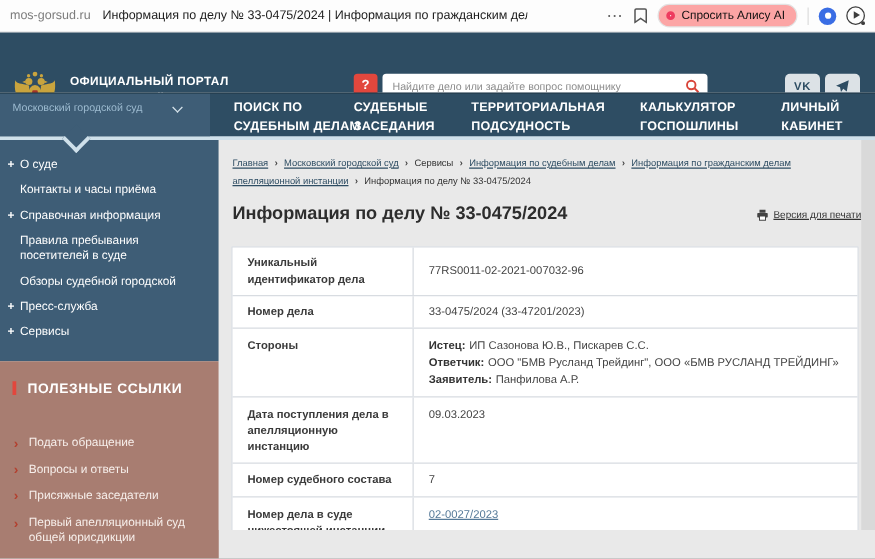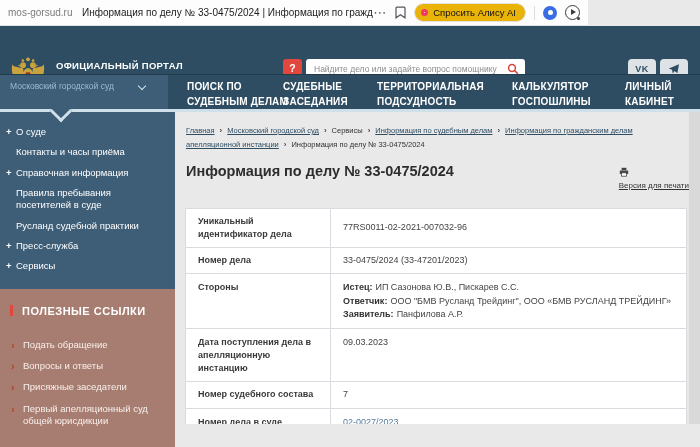--- a/index.html
+++ b/index.html
@@ -1,48 +1,48 @@
 <!DOCTYPE html>
 <html lang="ru"><head>
 <meta charset="utf-8">
 <style>
   * { margin:0; padding:0; box-sizing:border-box; }
   body { background:#888; font-family:"Liberation Sans","DejaVu Sans",sans-serif; }
   #screen { position:relative; width:700px; height:447px; background:#e9e9e9; overflow:hidden; margin:0 auto; }
 
   
-  .browser-bar { position:absolute; top:0; left:0; width:588px; height:26px; background:#fdfdfd;
+  .browser-bar { position:absolute; top:0; left:0; width:700px; height:26px; background:#fdfdfd;
     display:flex; align-items:center; padding:4px 8px; border-bottom:1px solid #e4e4e4; }
   .b-url { font-size:10px; color:#7c7c7c; flex:none; width:74px; }
   .b-title { font-size:10px; color:#1c1c1c; white-space:nowrap; overflow:hidden; max-width:340px; }
   .b-right { margin-left:auto; display:flex; align-items:center; gap:8px; }
   .b-more { font-size:13px; color:#666; letter-spacing:1px; line-height:1; }
   .alice-pill { display:flex; align-items:center; gap:5px; height:19px; padding:0 9px 0 6px;
-    border:1px solid #e2e2e2; border-radius:10px; background:#eab308; }
+    border:1px solid #e2e2e2; border-radius:10px; background:#fca5a5; }
   .alice-dot { width:7px; height:7px; border:3px solid #ee3b5f; border-radius:50%; background:#fff; }
   .alice-label { font-size:9.5px; color:#111; white-space:nowrap; }
   .b-divider { width:1px; height:14px; background:#ddd; }
   .blue-circle { width:14px; height:14px; border-radius:50%; background:#3a6de4; position:relative; }
   .blue-circle::after { content:""; position:absolute; left:4.5px; top:4.5px; width:5px; height:5px;
     border-radius:50%; background:#fff; }
   .play-circle { width:15px; height:15px; border:1.4px solid #3c3c3c; border-radius:50%; position:relative; }
   .play-circle::after { content:""; position:absolute; left:4.5px; top:3px; border-left:5px solid #3c3c3c;
     border-top:3.2px solid transparent; border-bottom:3.2px solid transparent; }
   .play-circle::before { content:""; position:absolute; right:-1px; bottom:-1px; width:3px; height:3px;
     border-radius:50%; background:#3c3c3c; }
 
   
   .site-header { position:absolute; top:26px; left:0; width:700px; height:48px; background:#2e4d63; }
   .eagle { position:absolute; left:9px; top:30px; }
   .portal-title { position:absolute; left:56px; top:33px; color:#fff; font-weight:bold;
     font-size:9.5px; line-height:1.45; letter-spacing:.3px; }
   .help-btn { position:absolute; left:283px; top:33px; width:19px; height:19px; background:#e2473d;
     border:none; border-radius:3px; color:#fff; font-weight:bold; font-size:10.5px; line-height:19px;
     text-align:center; font-family:inherit; }
-  .search-box { position:absolute; left:306px; top:33px; width:219px; height:19px; background:#fff;
+  .search-box { position:absolute; left:306px; top:33px; width:260px; height:19px; background:#fff;
     border-radius:3px; display:flex; align-items:center; }
   .search-box input { border:none; outline:none; flex:1; height:100%; padding:0 4px 0 8px;
     font-size:8.5px; color:#333; font-family:inherit; background:transparent; }
   .search-box input::placeholder { color:#8c8c8c; }
   .search-icon { margin-right:6px; flex:none; }
   .soc-btn { position:absolute; top:33px; width:28px; height:20px; background:#dce2e6; border-radius:4px;
     display:flex; align-items:center; justify-content:center; }
   .soc-vk { left:628px; font-size:9px; font-weight:bold; color:#2e4d63; letter-spacing:.5px; }
   .soc-tg { left:660px; }
 
@@ -62,38 +62,38 @@
   
   .sidebar { position:absolute; top:112px; left:0; width:175px; height:335px;
     display:flex; flex-direction:column; }
   .notch { position:absolute; left:53px; top:-9px; width:16px; height:16px; background:#3e5d76;
     border-right:3px solid #cfe0ea; border-bottom:3px solid #cfe0ea; transform:rotate(45deg); z-index:4; }
   .side-menu { background:#3e5d76; padding:14px 0 8px; }
   .sm-item { position:relative; padding:0 12px 0 16px; margin-bottom:8px; color:#fff;
     font-size:9.5px; line-height:1.3; cursor:default; }
   .sm-plus { position:absolute; left:6px; top:0; font-weight:bold; color:#fff; }
   .useful { background:#a87d71; flex:1; padding-top:16px; }
-  .useful-head { display:flex; align-items:center; margin:0 0 22px 10px; }
+  .useful-head { display:flex; align-items:center; margin:0 0 32px 10px; }
   .useful-bar { width:3px; height:11px; background:#e2473d; margin-right:9px; }
   .useful-title { color:#fff; font-weight:bold; font-size:11px; letter-spacing:.5px; }
   .ul-item { position:relative; padding:0 12px 0 23px; margin-bottom:9px; color:#f7efeb;
     font-size:9.5px; line-height:1.3; }
   .ul-arrow { position:absolute; left:11px; top:-1px; color:#b3402f; font-weight:bold; font-size:11px; }
 
   
   .content { position:absolute; top:112px; left:175px; width:525px; height:312px;
     background:#e9e9e9; overflow:hidden; }
   .bg-strip { position:absolute; right:0; top:0; width:11px; height:335px; background:#d9d9d9; }
   .breadcrumb { margin:12px 11px 0; width:485px; font-size:7.5px; line-height:1.8; color:#333; }
   .crumb { margin-right:5px; }
   .crumb-link { color:#2e4d63; text-decoration:underline; }
   .crumb-sep { margin-right:5px; font-weight:bold; color:#444; font-size:8px; }
   .page-head { margin:10px 11px 0 11px; display:flex; justify-content:space-between; align-items:flex-start; }
   .page-title { font-size:14.5px; font-weight:bold; color:#2d2d2d; }
-  .print-link { display:flex; gap:4px; margin-top:4px;flex-direction:column; }
+  .print-link { display:flex; gap:4px; margin-top:4px; }
   .print-link a { font-size:8px; color:#333; text-decoration:underline; }
   .case-table { margin:18px 2px 0 10px; width:502px; background:#fff; border:1px solid #d8dce1; }
   .trow { display:flex; border-bottom:1px solid #d8dce1; }
   .trow:last-child { border-bottom:none; }
   .tlabel { width:145px; flex:none; border-right:1px solid #d8dce1; padding:6px 10px 6px 12px;
     font-weight:600; font-size:9px; color:#3a3a3a; line-height:1.45; display:flex; align-items:center; }
   .tvalue { flex:1; padding:6px 12px; font-size:9px; color:#444; line-height:1.5;
     display:flex; align-items:center; }
   .vtop .tlabel, .vtop .tvalue { align-items:flex-start; padding-top:7px; }
   .parties { display:block; }
@@ -196,21 +196,21 @@
       <div class="sm-item">
         <span class="sm-plus">+</span>
         <span>Справочная информация</span>
       </div>
       <div class="sm-item">
         <span class="sm-plus"></span>
         <span>Правила пребывания посетителей в суде</span>
       </div>
       <div class="sm-item">
         <span class="sm-plus"></span>
-        <span>Русланд судебной практики</span>
+        <span>Обзоры судебной городской</span>
       </div>
       <div class="sm-item">
         <span class="sm-plus">+</span>
         <span>Пресс-служба</span>
       </div>
       <div class="sm-item">
         <span class="sm-plus">+</span>
         <span>Сервисы</span>
       </div>
     </div>

